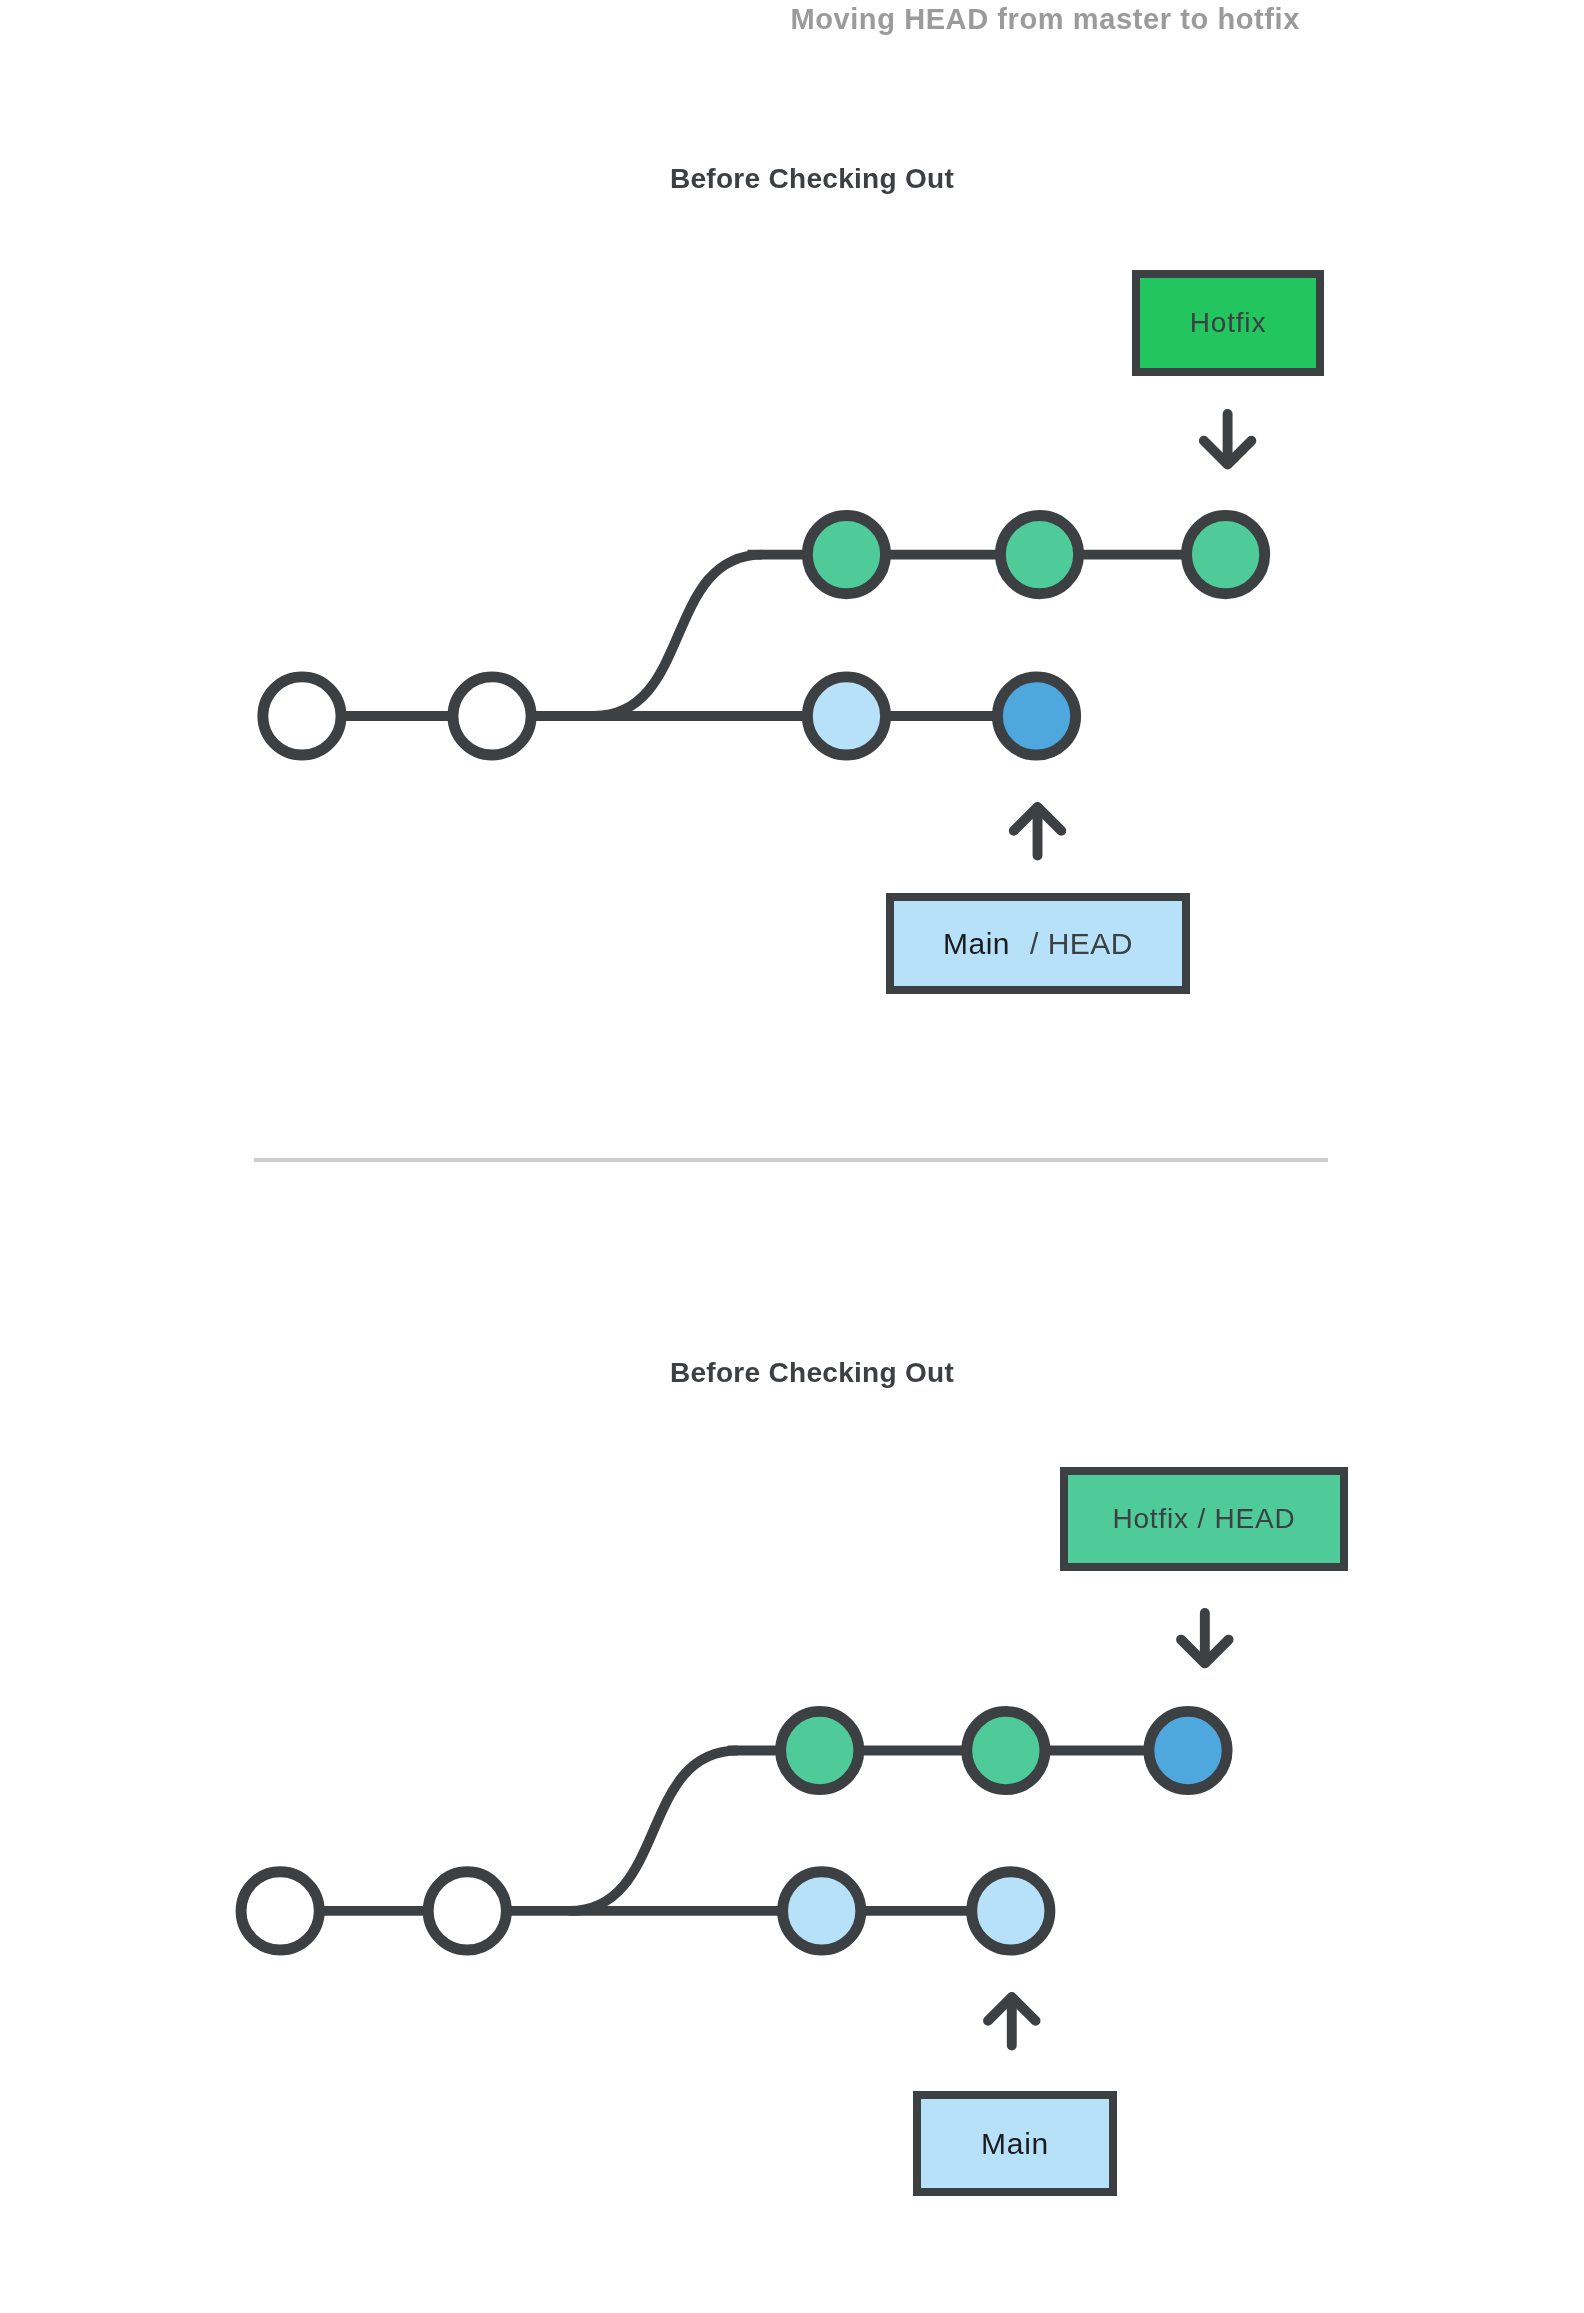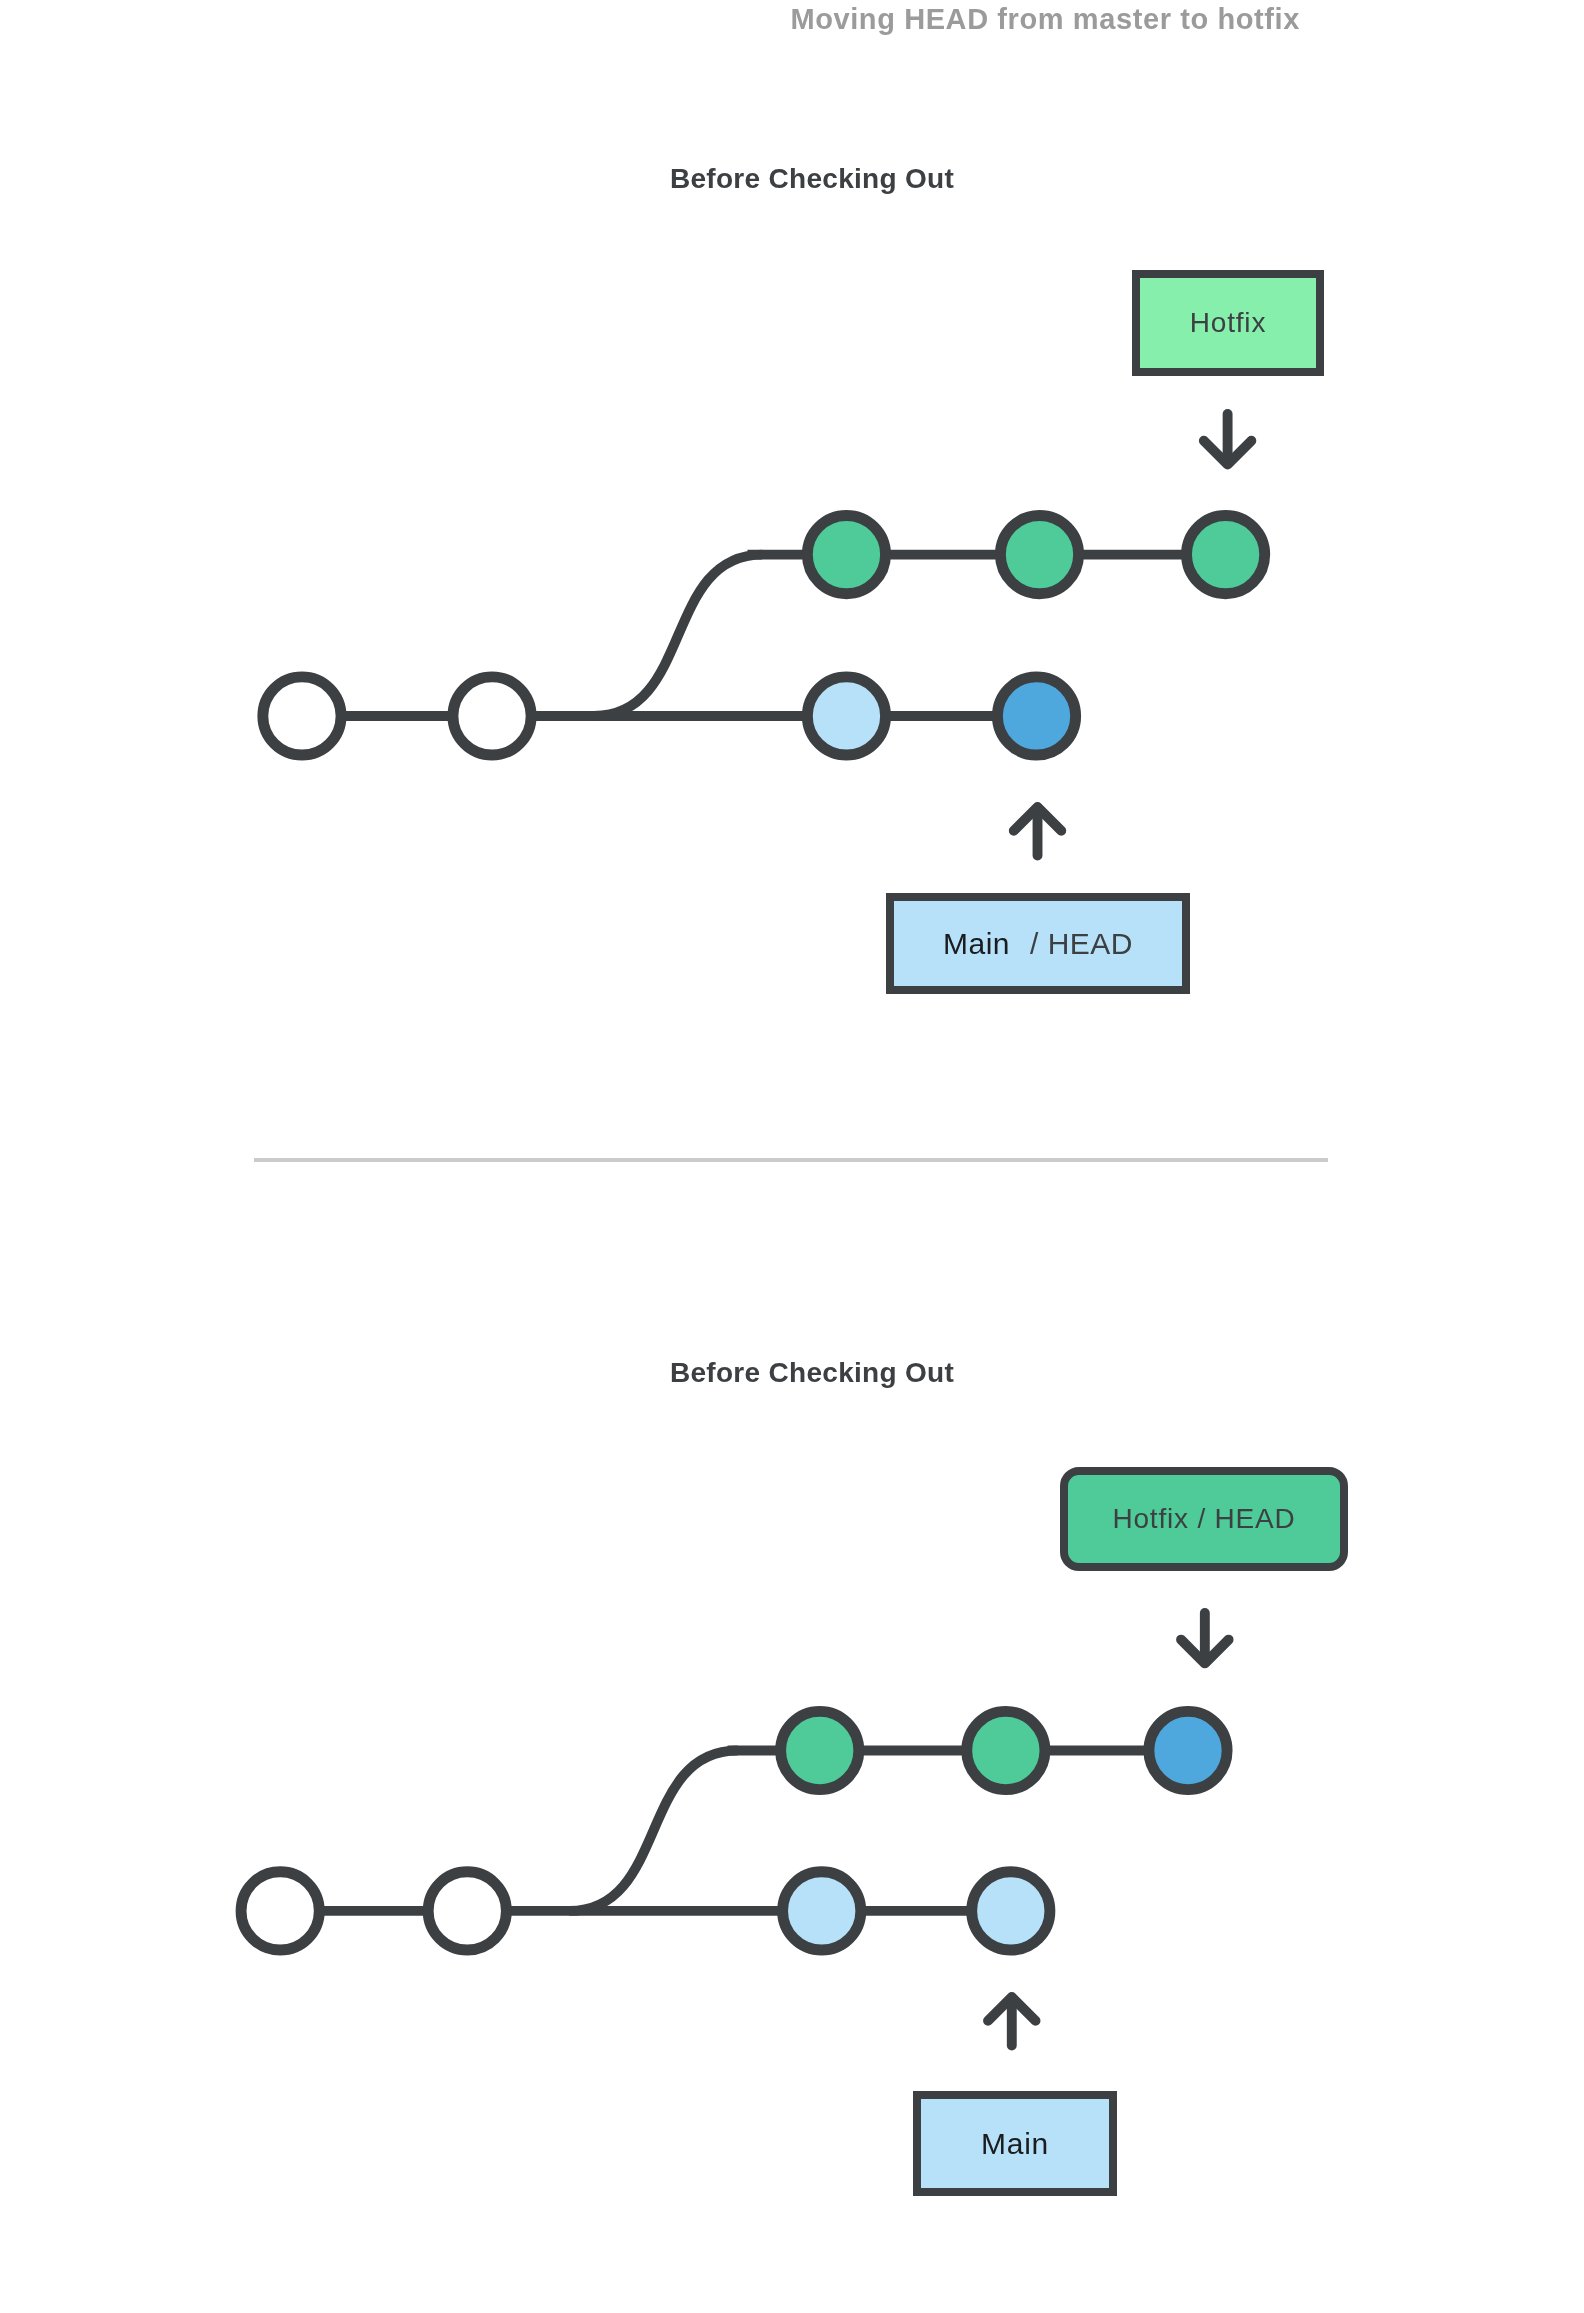--- a/index.html
+++ b/index.html
@@ -20,21 +20,21 @@
   #after-heading{top:1357px;}
   .label-box{
     box-sizing:border-box;border:8px solid #3C4043;
     display:flex;align-items:center;justify-content:center;
     font-size:28px;letter-spacing:0.8px;color:#3C4043;
   }
   .box-green{background:#4ECB98;}
   .box-blue{background:#B6E1F9;}
   #hotfix-before{left:1132px;top:270px;width:192px;height:106px;}
   #main-head-before{left:886px;top:893px;width:304px;height:101px;font-size:30px;letter-spacing:0.5px;}
-  #hotfix-head-after{left:1060px;top:1467px;width:288px;height:104px;border-radius:19px;}
+  #hotfix-head-after{left:1060px;top:1467px;width:288px;height:104px;}
   #main-after{left:913px;top:2091px;width:204px;height:105px;font-size:30px;}
   .lbl-dark{color:#1A1C1E;}
   .lbl-gray{color:#3C4043;margin-left:20px;}
   .divider{left:254px;top:1158px;width:1074px;height:4px;background:#CBCBCB;}
   #graph-svg{left:0;top:0;}
 </style>
 </head>
 <body>
 
 <div class="abs title">Moving HEAD from master to hotfix</div>
@@ -85,21 +85,21 @@
       <path d="M1217 1629V1677"></path>
       <path d="M1193 1656L1217 1680L1241 1656"></path>
     </g>
     <g stroke-width="10" stroke-linecap="round" stroke-linejoin="round">
       <path d="M1022 2066V2018"></path>
       <path d="M998 2041L1022 2017L1046 2041"></path>
     </g>
   </g>
 </svg>
 
-<div class="abs label-box box-green" id="hotfix-before" style="background-color: #86efac;">
+<div class="abs label-box box-green" id="hotfix-before" style="background-color: #22c55e;">
   <span>Hotfix</span>
 </div>
 
 <div class="abs label-box box-blue" id="main-head-before" style="background-color: rgb(182, 225, 249);">
   <span class="lbl-dark">Main</span>
   <span class="lbl-gray">/ HEAD</span>
 </div>
 
 <div class="abs divider" style="background-color: rgb(203, 203, 203);"></div>
 

